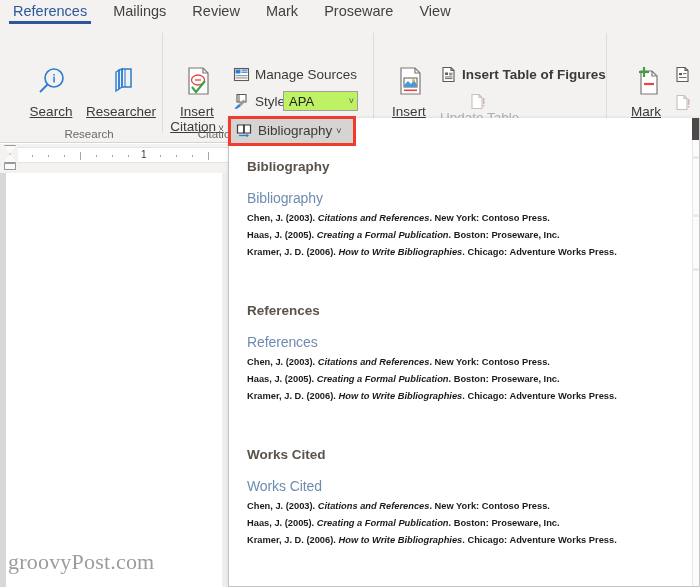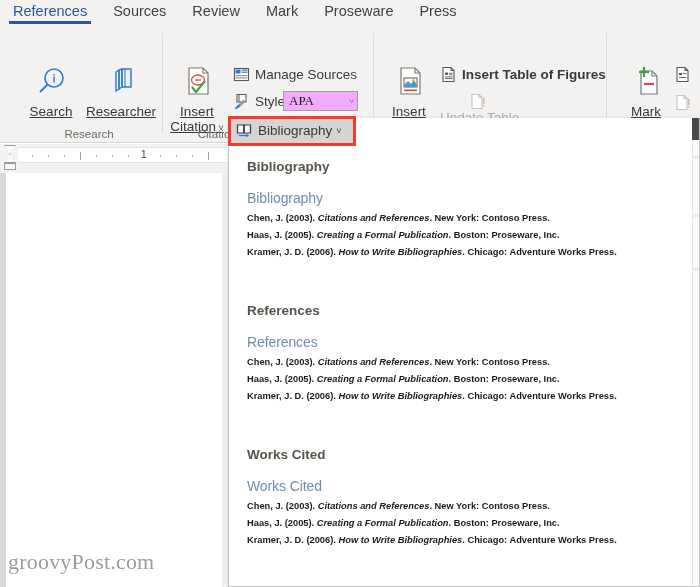--- a/index.html
+++ b/index.html
@@ -61,23 +61,23 @@
   .smbtn {
     position: absolute; display: flex; align-items: center;
     font-size: 13.5px; color: #3b3a39; cursor: default; white-space: nowrap;
   }
   .smbtn .si { width: 17px; height: 17px; margin-right: 5px; flex: 0 0 17px; }
   .smbtn.disabled { color: #b1afad; }
 
   
   .combo {
     position: absolute; width: 75px; height: 20px;
-    background: #f0abfc; border: 1px solid #a19f9d;
+    background: #bef264; border: 1px solid #a19f9d;
     display: flex; align-items: center; padding: 0 3px 0 5px;
-    font-size: 13px; color: #201f1e; font-family: Liberation Serif, serif;
+    font-size: 13px; color: #201f1e;
   }
   .combo .cv { flex: 1; }
   .combo .carat { font-size: 9px; color: #4d4d4d; }
 
   
   .hl {
     position: absolute; left: 228px; top: 88px; width: 128px; height: 30px;
     border: 3px solid #f23b2f; background: #d6d4d2; z-index: 6;
   }
 
@@ -174,25 +174,25 @@
     position: absolute; right: 0; width: 7px; height: 3px; background: #eceaea;
   }
 </style>
 </head>
 <body>
 
 <div id="app">
 
   <div class="tabstrip">
     <div class="tab active"><span>References</span></div>
-    <div class="tab"><span>Sources</span></div>
+    <div class="tab"><span>Mailings</span></div>
     <div class="tab"><span>Review</span></div>
     <div class="tab"><span>Mark</span></div>
     <div class="tab"><span>Proseware</span></div>
-    <div class="tab"><span>Press</span></div>
+    <div class="tab"><span>View</span></div>
   </div>
 
   <div class="ribbon">
 
     <div class="dlg-launcher">⌟</div>
 
     <div class="bigbtn" style="left:20px; top:32px; width:62px;">
       <div class="ico">
         <svg width="34" height="34" viewBox="0 0 34 34">
           <circle cx="20" cy="13" r="9" fill="none" stroke="#2b7cd3" stroke-width="1.6"></circle>

